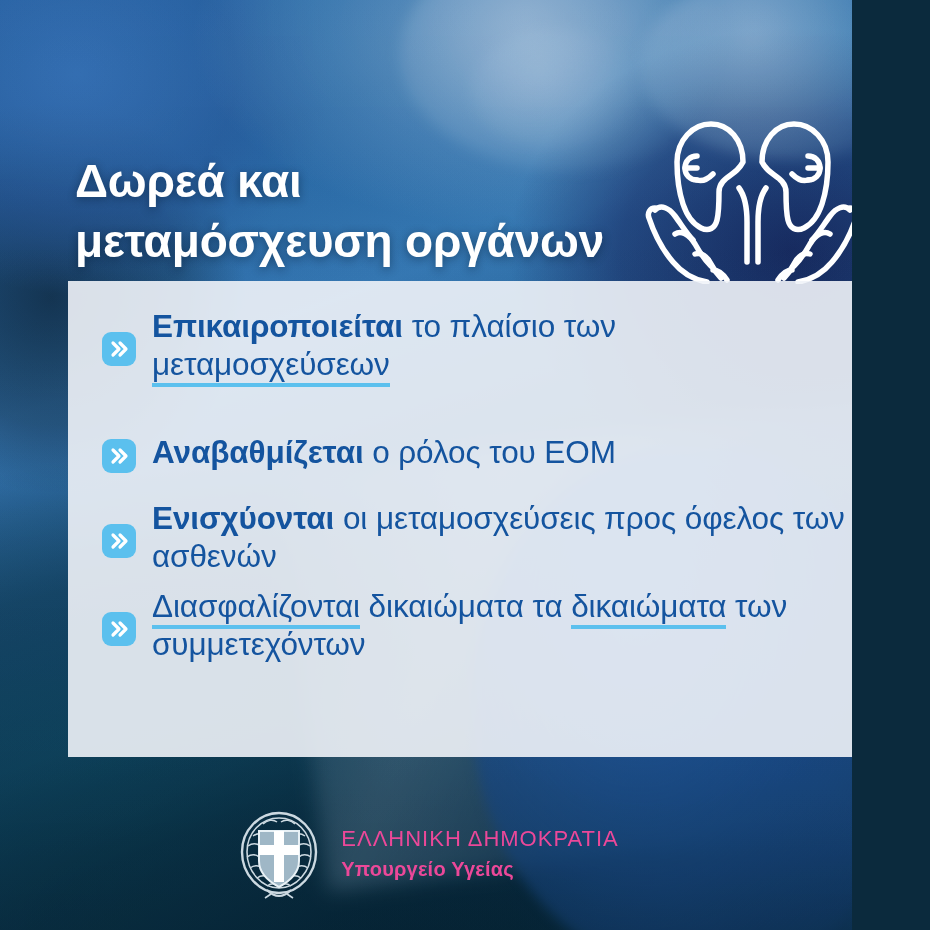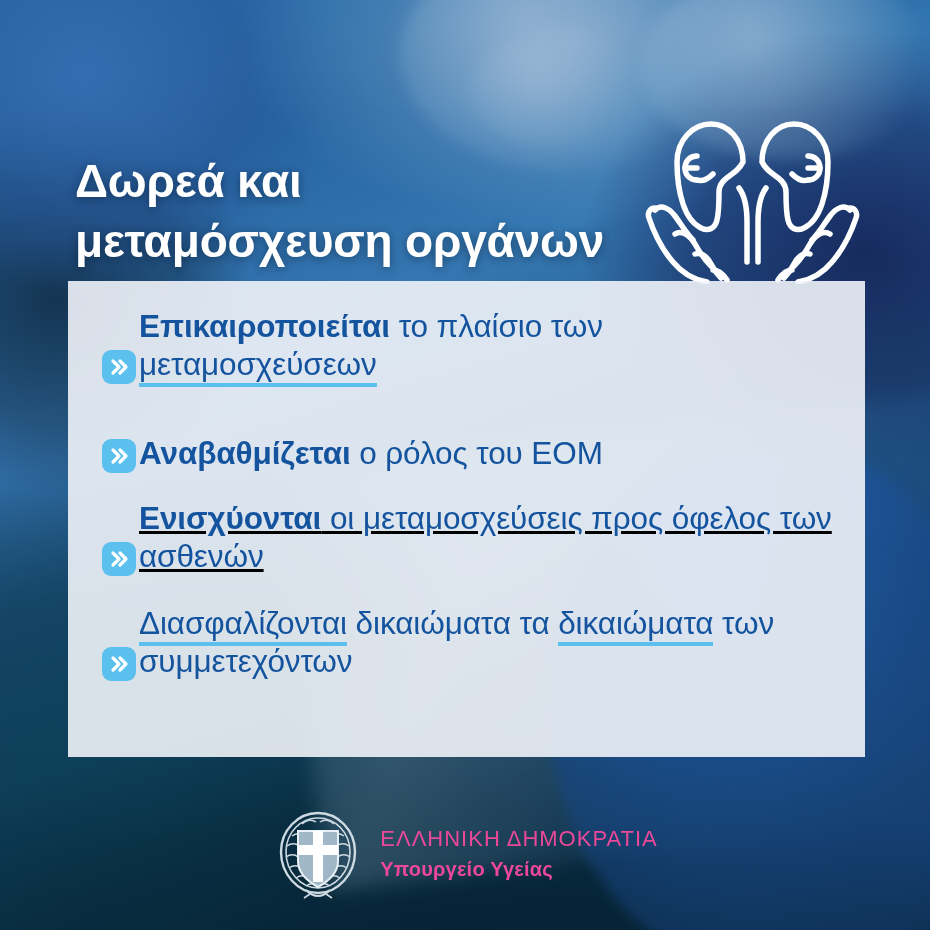--- a/index.html
+++ b/index.html
@@ -3,21 +3,21 @@
 <meta charset="utf-8">
 <title>Δωρεά και μεταμόσχευση οργάνων</title>
 <style>
   html, body {
     margin: 0;
     padding: 0;
     background: #0b2a3d;
   }
   .canvas {
     position: relative;
-    width: 930px;
+    width: 852px;
     height: 930px;
     overflow: hidden;
     font-family: "Liberation Sans", "DejaVu Sans", sans-serif;
     background: #0d3348;
   }
 
   
   .bg-photo {
     position: absolute;
     inset: 0;
@@ -116,28 +116,28 @@
   }
   .panel-inner {
     position: absolute;
     left: 34px;
     top: 26px;
     right: 18px;
   }
 
   .bullet {
     display: flex;
-    align-items: flex-end;
-    gap: 3px;
+    align-items: center;
+    gap: 16px;
     margin-bottom: 24px;
   }
   .bullet:last-child { margin-bottom: 0; }
   .bullet.b1 { margin-bottom: 28px; }
   .bullet.b2 { margin-bottom: 26px; margin-top: 48px; }
-  .bullet.b3 { margin-bottom: 28px; text-decoration: underline; }
+  .bullet.b3 { margin-bottom: 11px; }
 
   .chev {
     flex: 0 0 auto;
     width: 34px;
     height: 34px;
     border-radius: 9px;
     background: #5bc0ee;
     margin-top: 7px;
     position: relative;
   }

